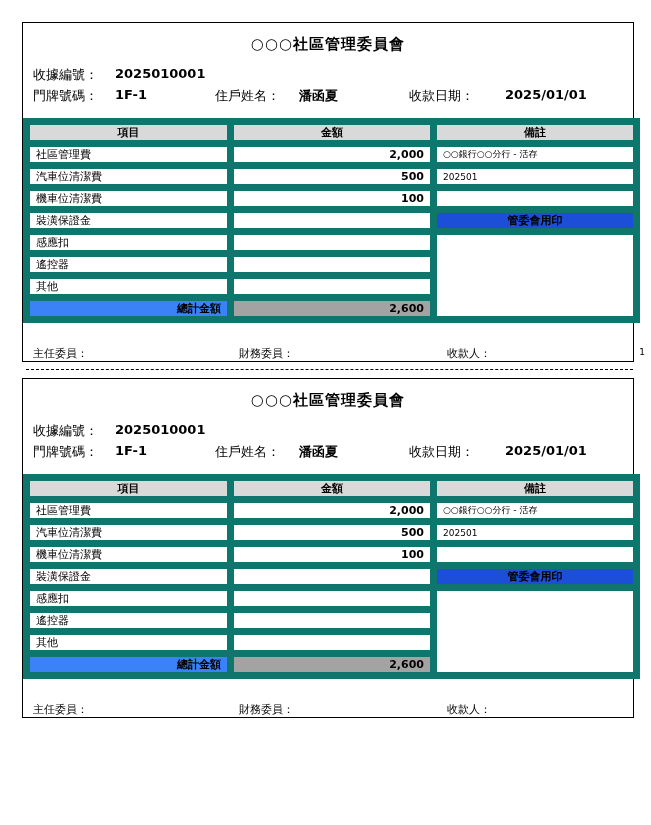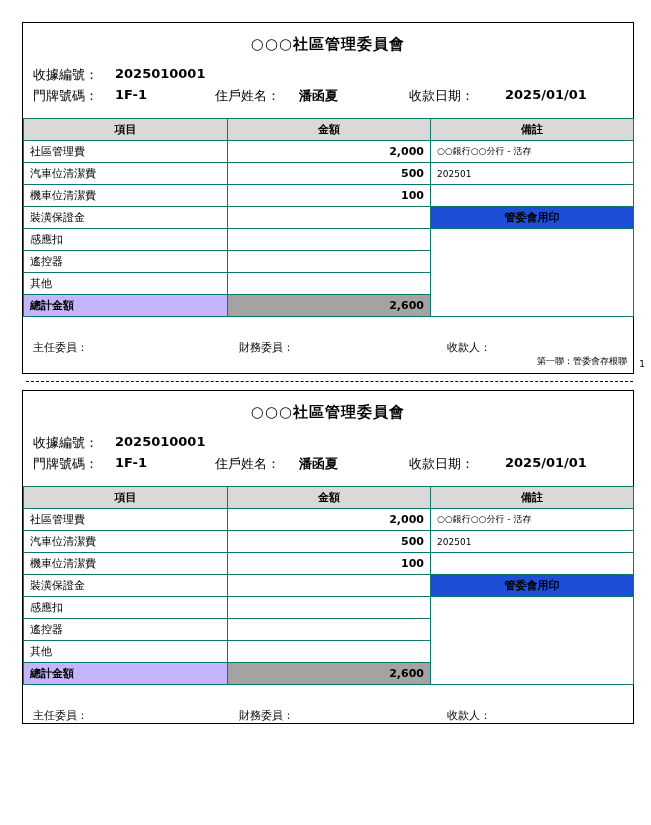--- a/index.html
+++ b/index.html
@@ -78,21 +78,21 @@
     width: 100%;
     table-layout: fixed;
     font-size: 11px;
   }
   table.items col.c-item   { width: 204px; }
   table.items col.c-amount { width: 203px; }
   table.items col.c-note   { width: 203px; }
 
   table.items th,
   table.items td {
-    border: 1px solid #0f766e;
+    border: 7px solid #0f766e;
     height: 22px;
     box-sizing: border-box;
     padding: 0 6px;
     vertical-align: middle;
   }
   table.items th {
     background: #d9d9d9;
     font-weight: bold;
     text-align: center;
   }
@@ -108,22 +108,22 @@
   td.note-blank { border-top: none; border-bottom: none; }
   td.stamp-head {
     background: #1d4ed8;
     text-align: center;
     font-weight: bold;
   }
   td.stamp-body {
     background: #fff;
   }
   tr.total td.total-label {
-    background: #c4b5fd;
-    text-align: left;
+    background: #3b82f6;
+    text-align: right;
     font-weight: bold;
   }
   tr.total td.total-amount {
     background: #a3a3a3;
     text-align: right;
     font-weight: bold;
   }
 
   
   .signatures {
@@ -247,21 +247,20 @@
         </tr>
       </tbody>
     </table>
 
     <div class="signatures">
       <span class="sig sig-1">主任委員：</span>
       <span class="sig sig-2">財務委員：</span>
       <span class="sig sig-3">收款人：</span>
     </div>
 
-    <div class="copy-line">第一聯：管委會存根聯</div>
 
     <div class="outside-marker">1</div>
   </div>
 
   <div class="cutline"></div>
 
   <div class="receipt">
 
     <div class="title">○○○社區管理委員會</div>
 

